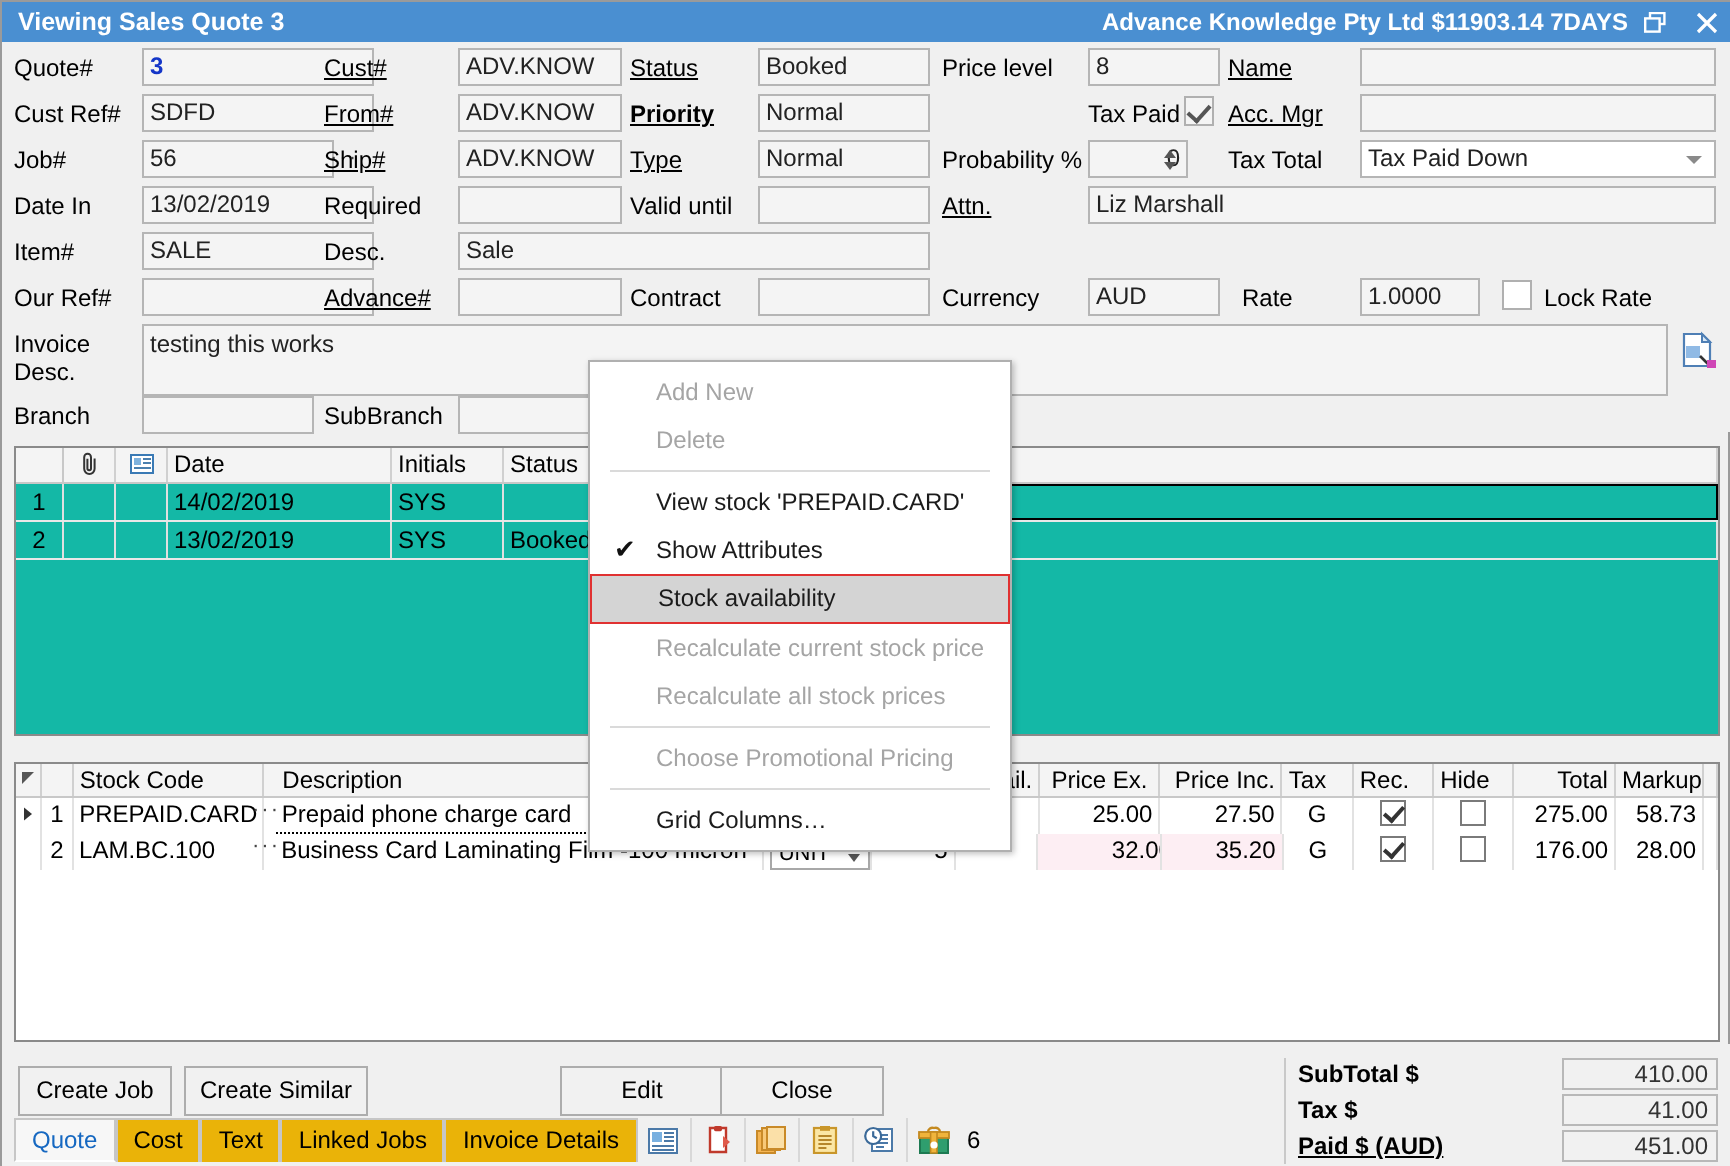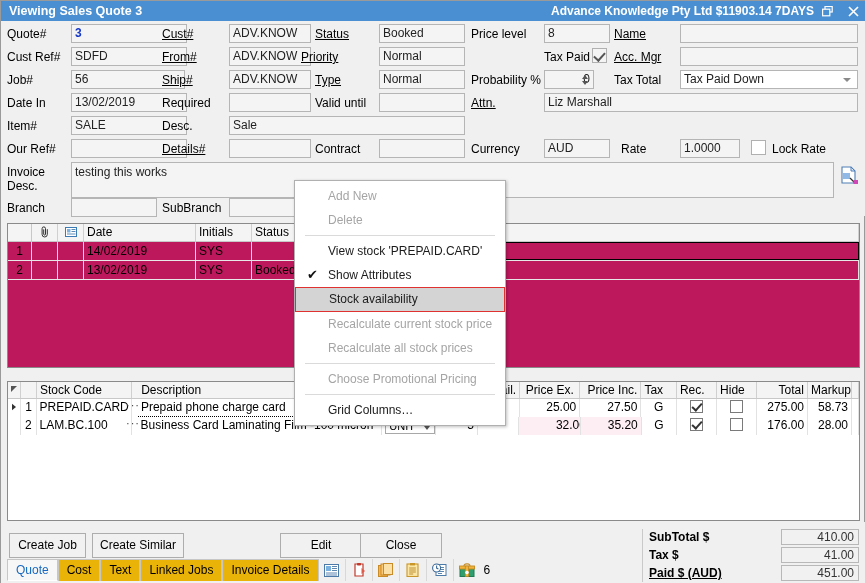--- a/index.html
+++ b/index.html
@@ -44,21 +44,21 @@
   .spin i.dn{border-top:4px solid #555;}
   .chk{position:absolute;box-sizing:border-box;width:15px;height:15px;background:#f4f4f4;border:1px solid #b0b0b0;}
   .chk.on::after{content:"";position:absolute;left:3px;top:1px;width:5px;height:9px;border:solid #555;border-width:0 2px 2px 0;transform:rotate(42deg);}
   .chk.white{background:#fff;}
   .combo-arrow{position:absolute;width:0;height:0;border-left:4px solid transparent;border-right:4px solid transparent;border-top:4px solid #8a8a8a;}
 
   
   .attach-icon{position:absolute;width:20px;height:20px;}
 
   
-  .qgrid{position:absolute;left:6px;top:222px;width:853px;height:145px;background:#be185d;border:1px solid #8a8a8a;box-sizing:border-box;}
+  .qgrid{position:absolute;left:6px;top:222px;width:853px;height:145px;background:#14b8a6;border:1px solid #8a8a8a;box-sizing:border-box;}
   .qhead{display:flex;height:18px;background:#f4f4f4;border-bottom:1px solid #c8c8c8;box-sizing:border-box;}
   .qhead div{box-sizing:border-box;border-right:1px solid #d0d0d0;font-size:12px;line-height:17px;padding-left:3px;color:#000;overflow:hidden;white-space:nowrap;}
   .qrow{display:flex;height:19px;box-sizing:border-box;border-bottom:1px solid #e8e8e8;}
   .qrow div{box-sizing:border-box;border-right:1px solid #e0e0e0;font-size:12px;line-height:18px;padding-left:3px;overflow:hidden;white-space:nowrap;}
   .qrow .rn{text-align:center;padding-left:0;}
   .cellsel{border:1.5px solid #000 !important;}
 
   
   .sgrid{position:absolute;left:6px;top:380px;width:853px;height:140px;background:#fff;border:1px solid #8a8a8a;box-sizing:border-box;}
   .shead{display:flex;height:17px;background:#f4f4f4;border-bottom:1px solid #c8c8c8;box-sizing:border-box;}
@@ -139,21 +139,21 @@
 
   <div class="form">
 
     <span class="lbl" style="left:6px;top:6px;">Quote#</span>
     <div class="fld blue" style="left:70px;top:3px;width:116px;">3</div>
 
     <span class="lbl" style="left:6px;top:29px;">Cust Ref#</span>
     <div class="fld" style="left:70px;top:26px;width:116px;">SDFD</div>
 
     <span class="lbl" style="left:6px;top:52px;">Job#</span>
-    <div class="fld" style="left:70px;top:49px;width:114px;">56</div>
+    <div class="fld" style="left:70px;top:49px;width:96px;">56</div>
     <span class="ell" style="left:164px;top:49px;">···</span>
 
     <span class="lbl" style="left:6px;top:75px;">Date In</span>
     <div class="fld" style="left:70px;top:72px;width:116px;">13/02/2019</div>
 
     <span class="lbl" style="left:6px;top:98px;">Item#</span>
     <div class="fld" style="left:70px;top:95px;width:116px;">SALE</div>
 
     <span class="lbl" style="left:6px;top:121px;">Our Ref#</span>
     <div class="fld" style="left:70px;top:118px;width:116px;"></div>
@@ -184,27 +184,27 @@
 
     <span class="lbl" style="left:161px;top:52px;"><u>Ship#</u></span>
     <div class="fld" style="left:228px;top:49px;width:82px;">ADV.KNOW</div>
 
     <span class="lbl" style="left:161px;top:75px;">Required</span>
     <div class="fld" style="left:228px;top:72px;width:82px;"></div>
 
     <span class="lbl" style="left:161px;top:98px;">Desc.</span>
     <div class="fld" style="left:228px;top:95px;width:236px;">Sale</div>
 
-    <span class="lbl" style="left:161px;top:121px;"><u>Details#</u></span>
+    <span class="lbl" style="left:161px;top:121px;"><u>Advance#</u></span>
     <div class="fld" style="left:228px;top:118px;width:82px;"></div>
 
     <span class="lbl" style="left:314px;top:6px;"><u>Status</u></span>
     <div class="fld" style="left:378px;top:3px;width:86px;">Booked</div>
 
-    <span class="lbl" style="left:300px;top:29px;"><u>Priority</u></span>
+    <span class="lbl" style="left:314px;top:29px;font-weight:bold;"><u>Priority</u></span>
     <div class="fld" style="left:378px;top:26px;width:86px;">Normal</div>
 
     <span class="lbl" style="left:314px;top:52px;"><u>Type</u></span>
     <div class="fld" style="left:378px;top:49px;width:86px;">Normal</div>
 
     <span class="lbl" style="left:314px;top:75px;">Valid until</span>
     <div class="fld" style="left:378px;top:72px;width:86px;"></div>
 
     <span class="lbl" style="left:314px;top:121px;">Contract</span>
     <div class="fld" style="left:378px;top:118px;width:86px;"></div>

